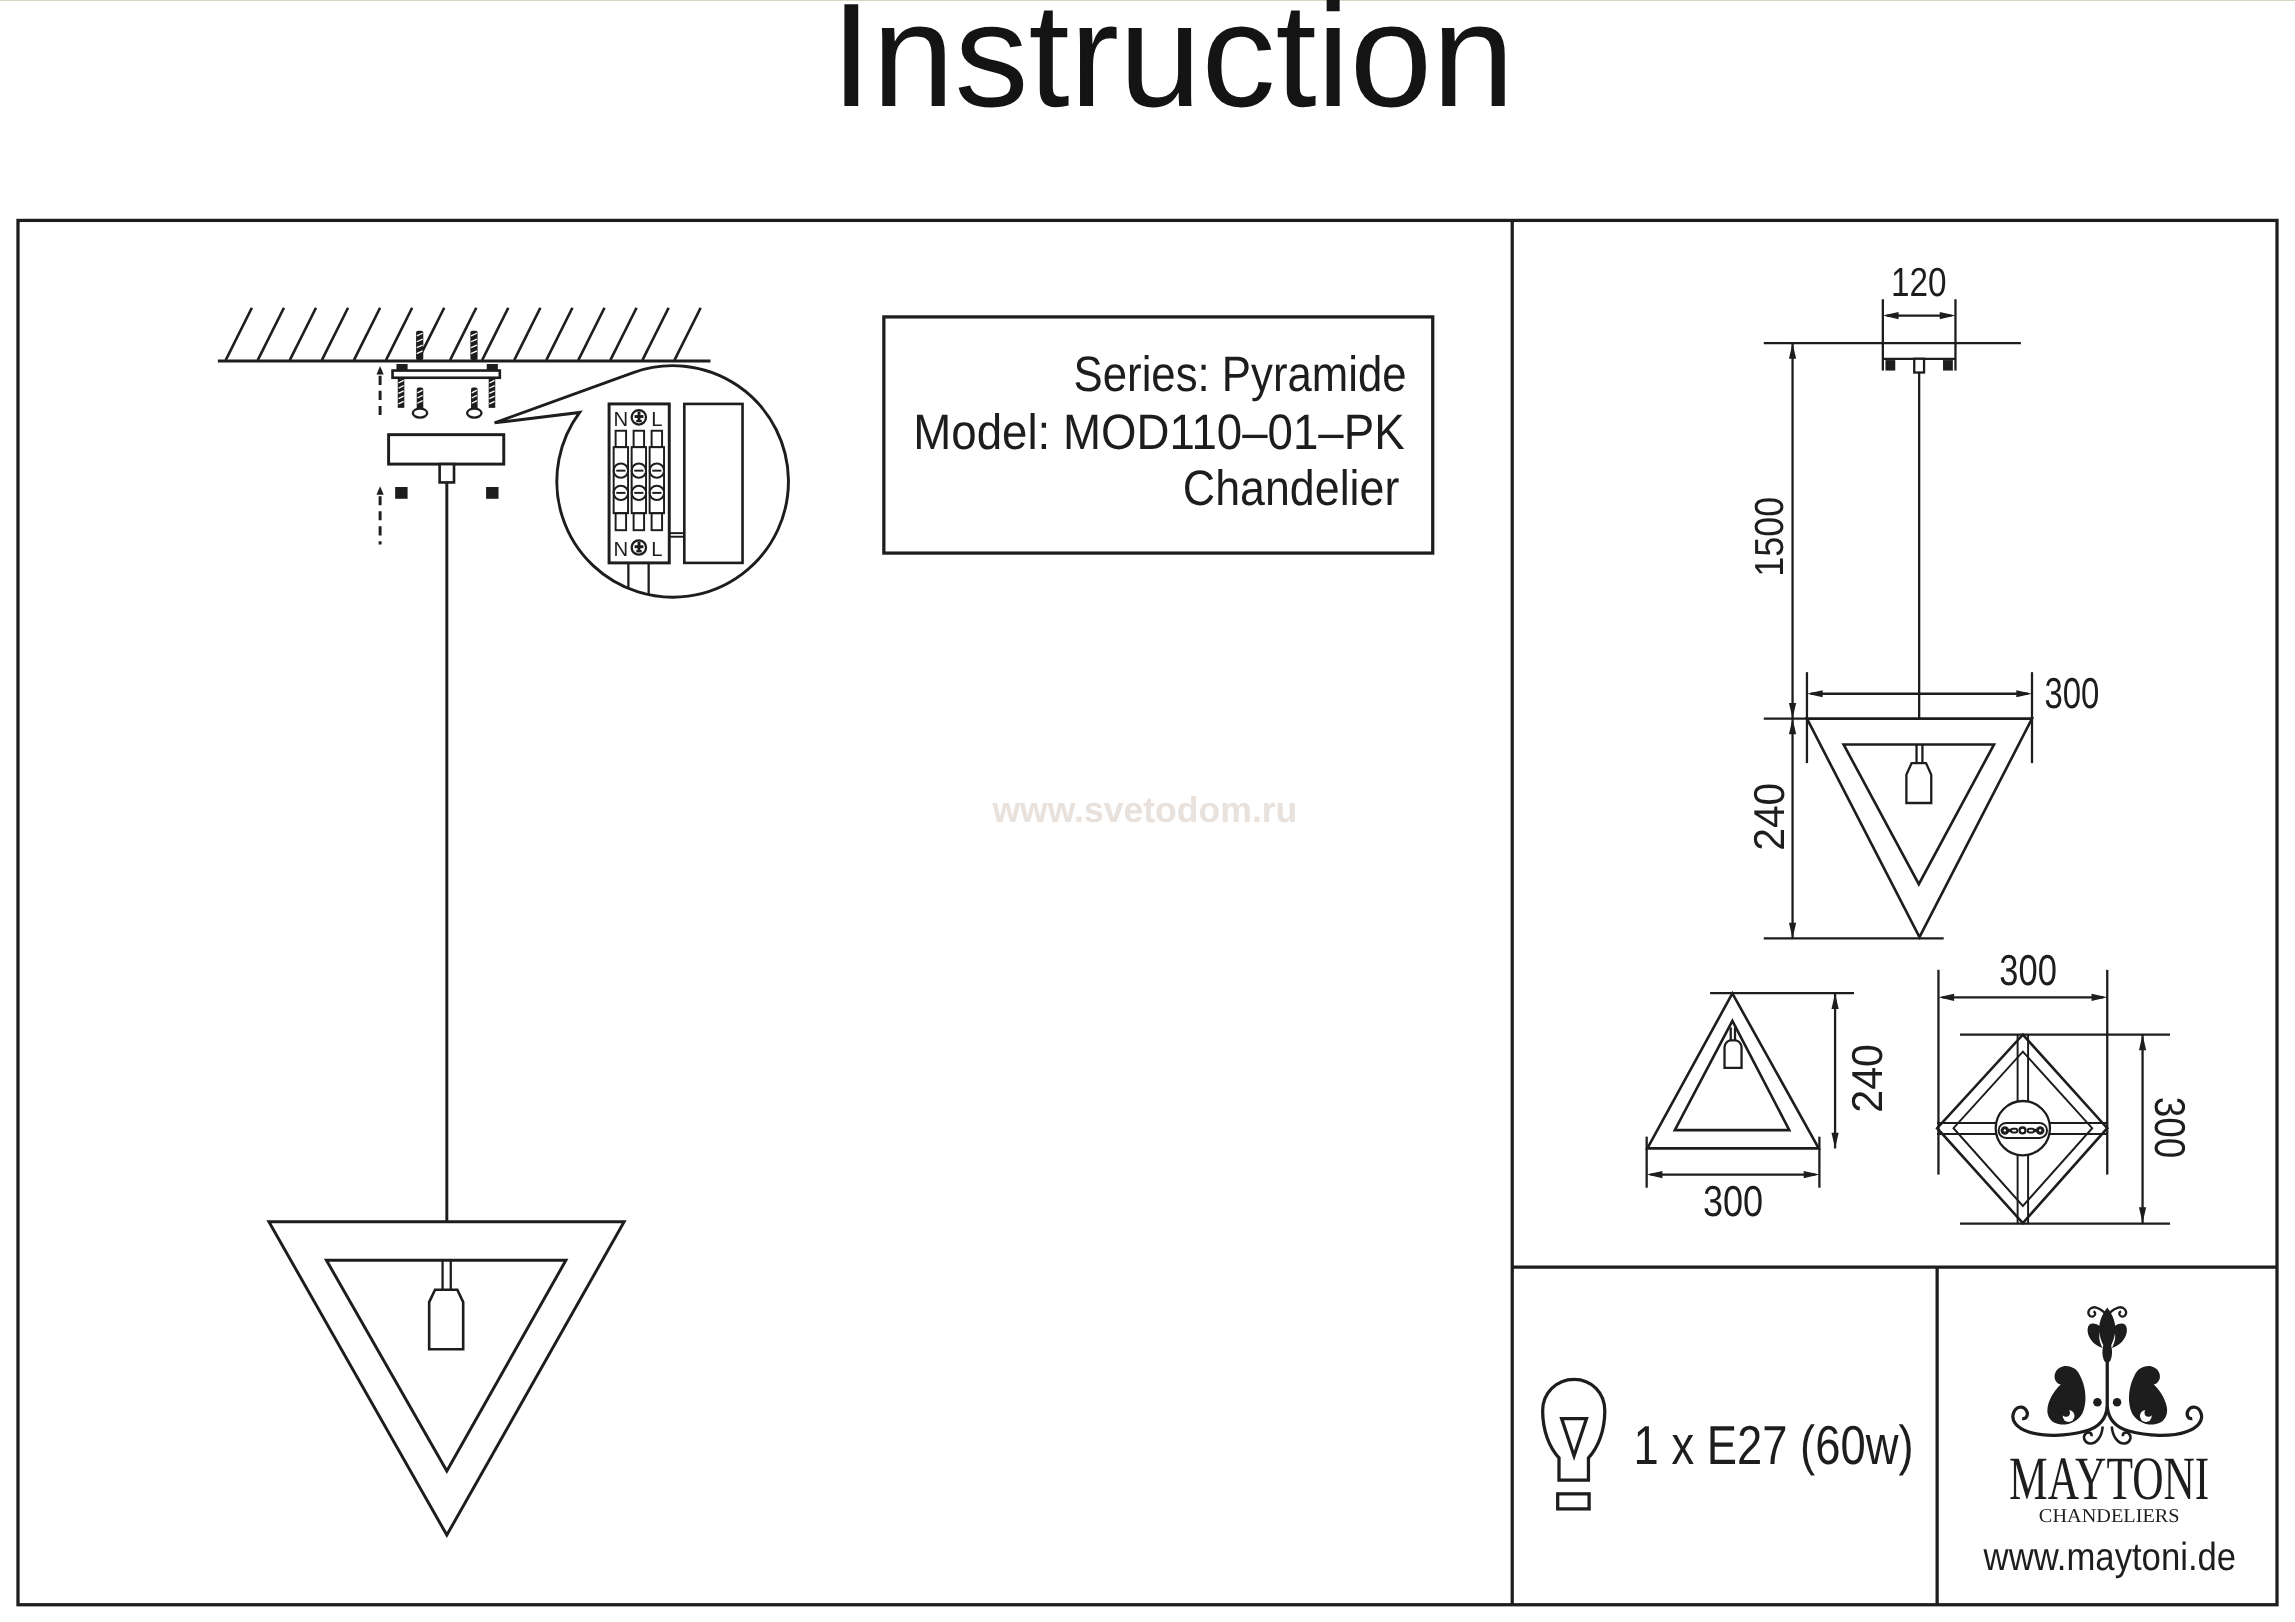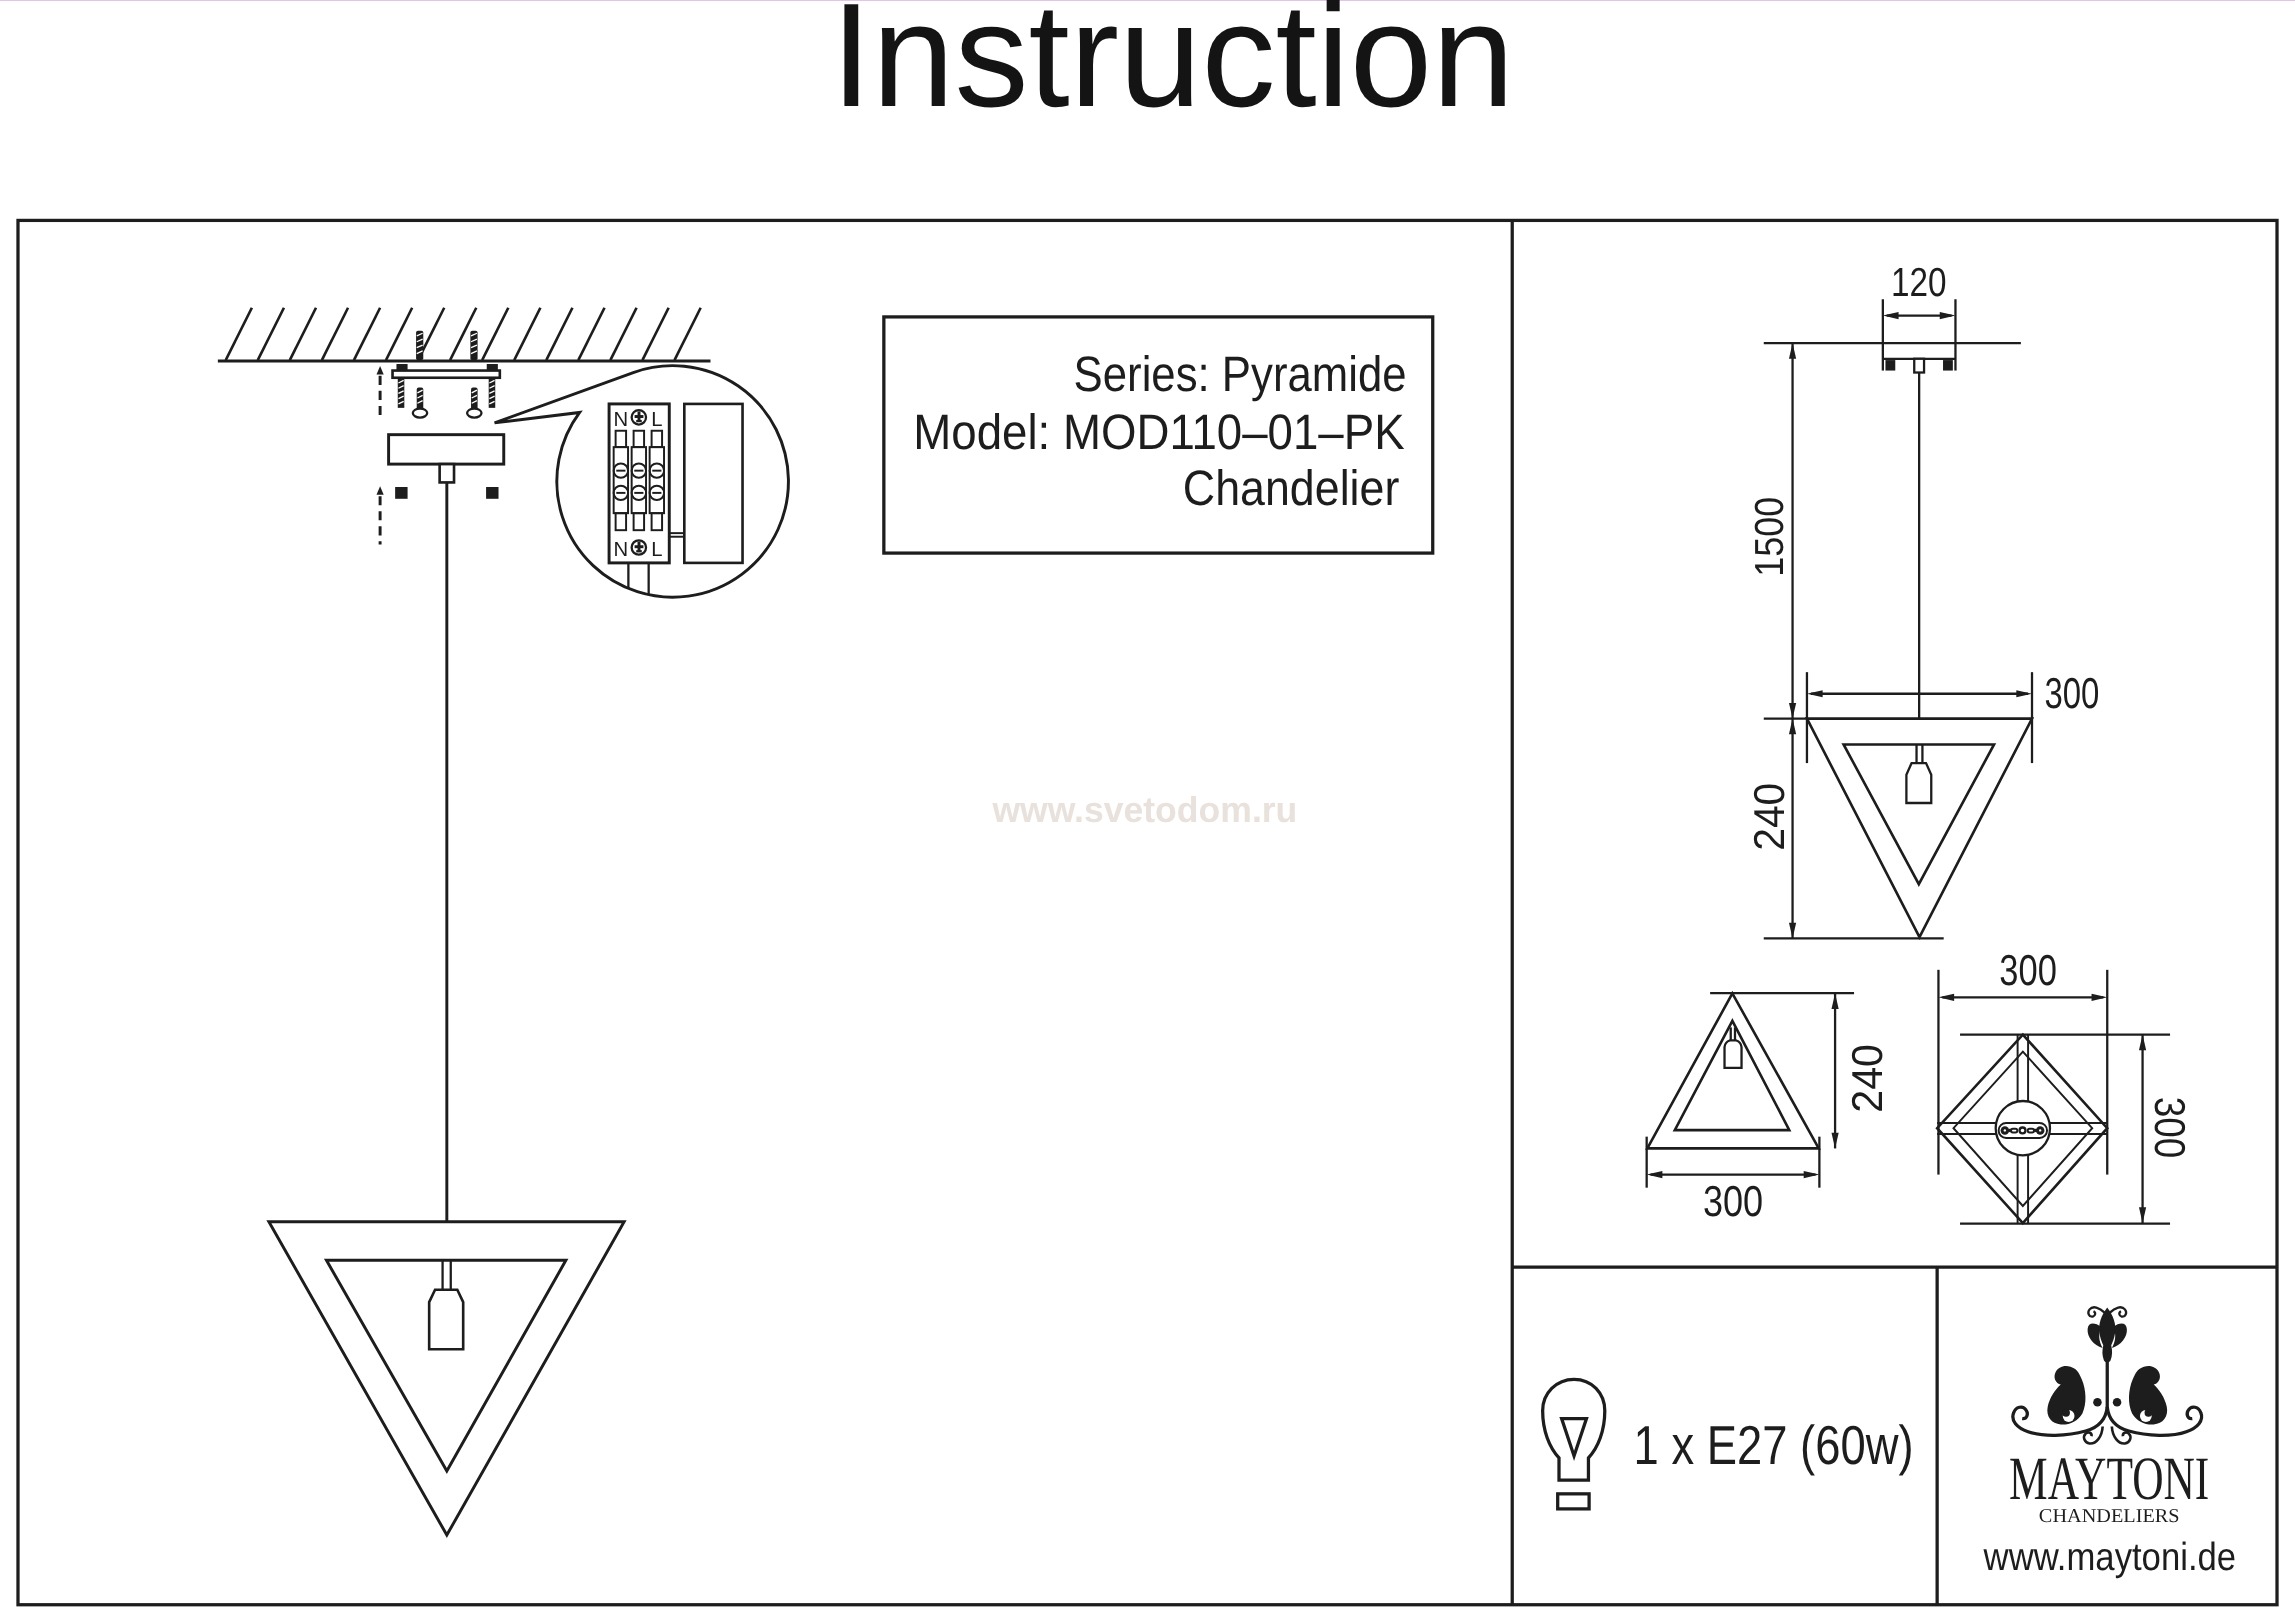--- a/index.html
+++ b/index.html
@@ -1,16 +1,16 @@
 <!DOCTYPE html>
 <html style="font-size:10.5px"><head>
 <meta charset="utf-8">
 <style>
 html,body{margin:0;padding:0;background:#ffffff;}
-#page{position:relative;width:2295px;height:1623px;background:#a21caf;overflow:hidden;}
+#page{position:relative;width:2295px;height:1623px;background:#4d7c0f;overflow:hidden;}
 text{font-family:"Liberation Sans",sans-serif;-webkit-font-smoothing:antialiased;text-rendering:geometricPrecision;}
 .ser{font-family:"Liberation Serif",serif;}
 </style>
 </head>
 <body>
 <div id="page">
 <svg width="2295" height="1623" viewBox="0 0 3508 2480">
 
 <rect x="0" y="0" width="3508" height="2480" fill="#ffffff"></rect>
 

